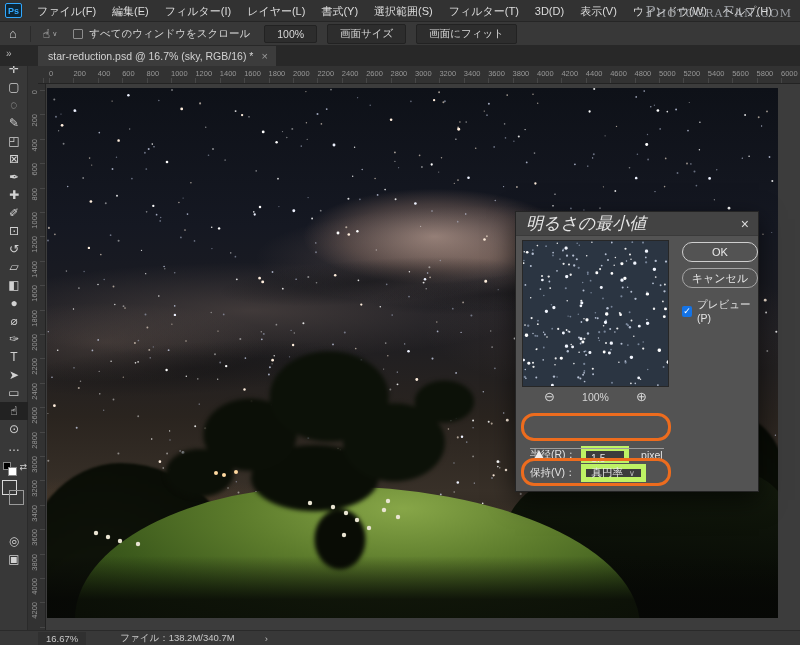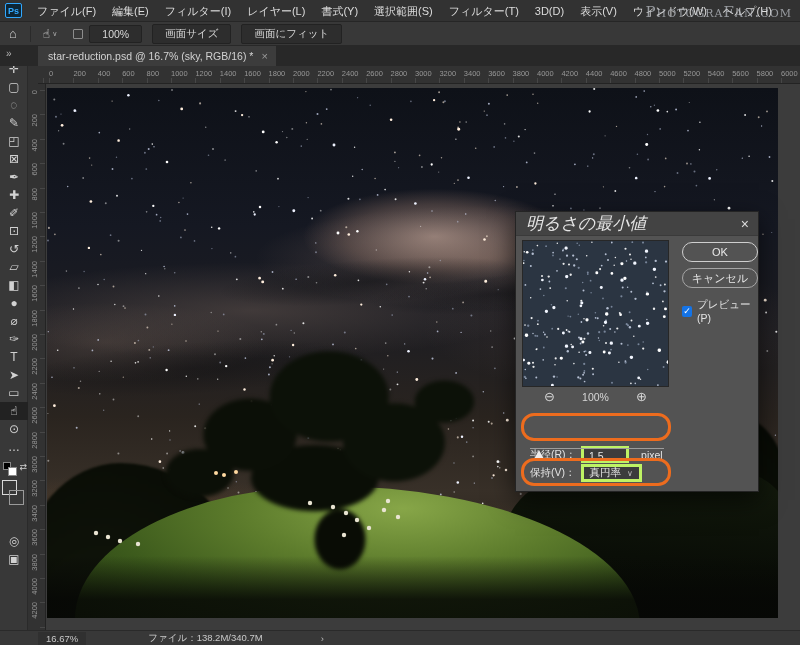--- a/index.html
+++ b/index.html
@@ -97,34 +97,34 @@
   .dlg-zoom-icon { font-size:13px; color:#d6d6d6; }
   .dlg-zoom-level { font-size:10.5px; color:#d6d6d6; }
   .dlg-btn { position:absolute; left:166px; width:76px; height:20px; border-radius:10px; background:transparent; font-size:11px; color:#e8e8e8; display:flex; align-items:center; justify-content:center; }
   .dlg-ok { top:30px; border:1.5px solid #cfcfcf; }
   .dlg-cancel { top:56px; border:1px solid #a5a5a5; }
   .dlg-preview-check { position:absolute; left:166px; top:86px; display:flex; align-items:center; gap:5px; }
   .chk-box { width:11px; height:11px; background:#1473e6; border-radius:2px; color:#fff; font-size:9px; line-height:11px; text-align:center; }
   .chk-label { font-size:10.5px; color:#e2e2e2; }
   .dlg-row { position:absolute; display:flex; align-items:center; font-size:10.5px; color:#e2e2e2; }
   .radius-row { left:14px; top:208px;margin-top:26px; }
-  .field { background:#3c3c3c; border:3px solid #bef264; color:#e6e6e6; font-size:10.5px; padding:1px 5px; }
+  .field { background:#3c3c3c; border:5px solid #bef264; color:#e6e6e6; font-size:10.5px; padding:1px 5px; }
   .radius-field { width:48px; height:17px; margin-left:5px; }
   .radius-unit { margin-left:12px; }
   .slider-track { position:absolute; left:14px; top:236px; width:134px; height:1px; background:#9c9c9c; }
   .slider-thumb { position:absolute; left:18px; top:238px; width:0; height:0; border-left:5px solid transparent; border-right:5px solid transparent; border-bottom:9px solid #ededed; filter:drop-shadow(0 0 1px #222); }
   .preserve-row { left:14px; top:252px; }
   .dropdown { display:flex; align-items:center; gap:6px; height:18px; margin-left:5px; padding:1px 6px; }
   .dd-chev { font-size:8px; color:#bbb; }
   .annotation { position:absolute; border:3px solid #ed6c1e; border-radius:13px; pointer-events:none; z-index:5; }
   .radius-annotation { left:5px; top:201px; width:150px; height:28px; }
   .preserve-annotation { left:5px; top:246px; width:150px; height:28px; }
 
   
-  .status-bar { position:absolute; left:0; top:630px; width:800px; height:15px; background:#383838; border-top:1px solid #2a2a2a; display:flex; align-items:center; z-index:40; font-size:9.5px; color:#c9c9c9;gap:28px; }
+  .status-bar { position:absolute; left:0; top:630px; width:800px; height:15px; background:#383838; border-top:1px solid #2a2a2a; display:flex; align-items:center; z-index:40; font-size:9.5px; color:#c9c9c9; }
   .status-zoom { margin-left:38px; background:#303030; padding:0 8px; height:13px; line-height:13px; }
   .status-file { margin-left:34px; }
   .status-chev { margin-left:30px; color:#bdbdbd; }
 </style>
 </head>
 <body>
 
 <div class="menu-bar">
   <div class="ps-logo">Ps</div>
   <div style="display:flex;">
@@ -142,20 +142,21 @@
     </div>
 </div>
 <div class="watermark">PhotograFan.com</div>
 
 <div class="options-bar">
   <span class="opt-home">⌂</span>
   <span class="opt-sep"></span>
   <span class="opt-hand">☝</span>
   <span class="opt-chev">∨</span>
   <span class="opt-check"></span>
+  <span class="opt-label">すべてのウィンドウをスクロール</span>
   <span class="opt-btn">100%</span>
   <span class="opt-btn">画面サイズ</span>
   <span class="opt-btn">画面にフィット</span>
 </div>
 
 <div class="tab-bar">
   <span class="collapse-chev">»</span>
   <div class="doc-tab">
     <span class="t-title">star-reduction.psd @ 16.7% (sky, RGB/16) *</span>
     <span class="t-close">×</span>

